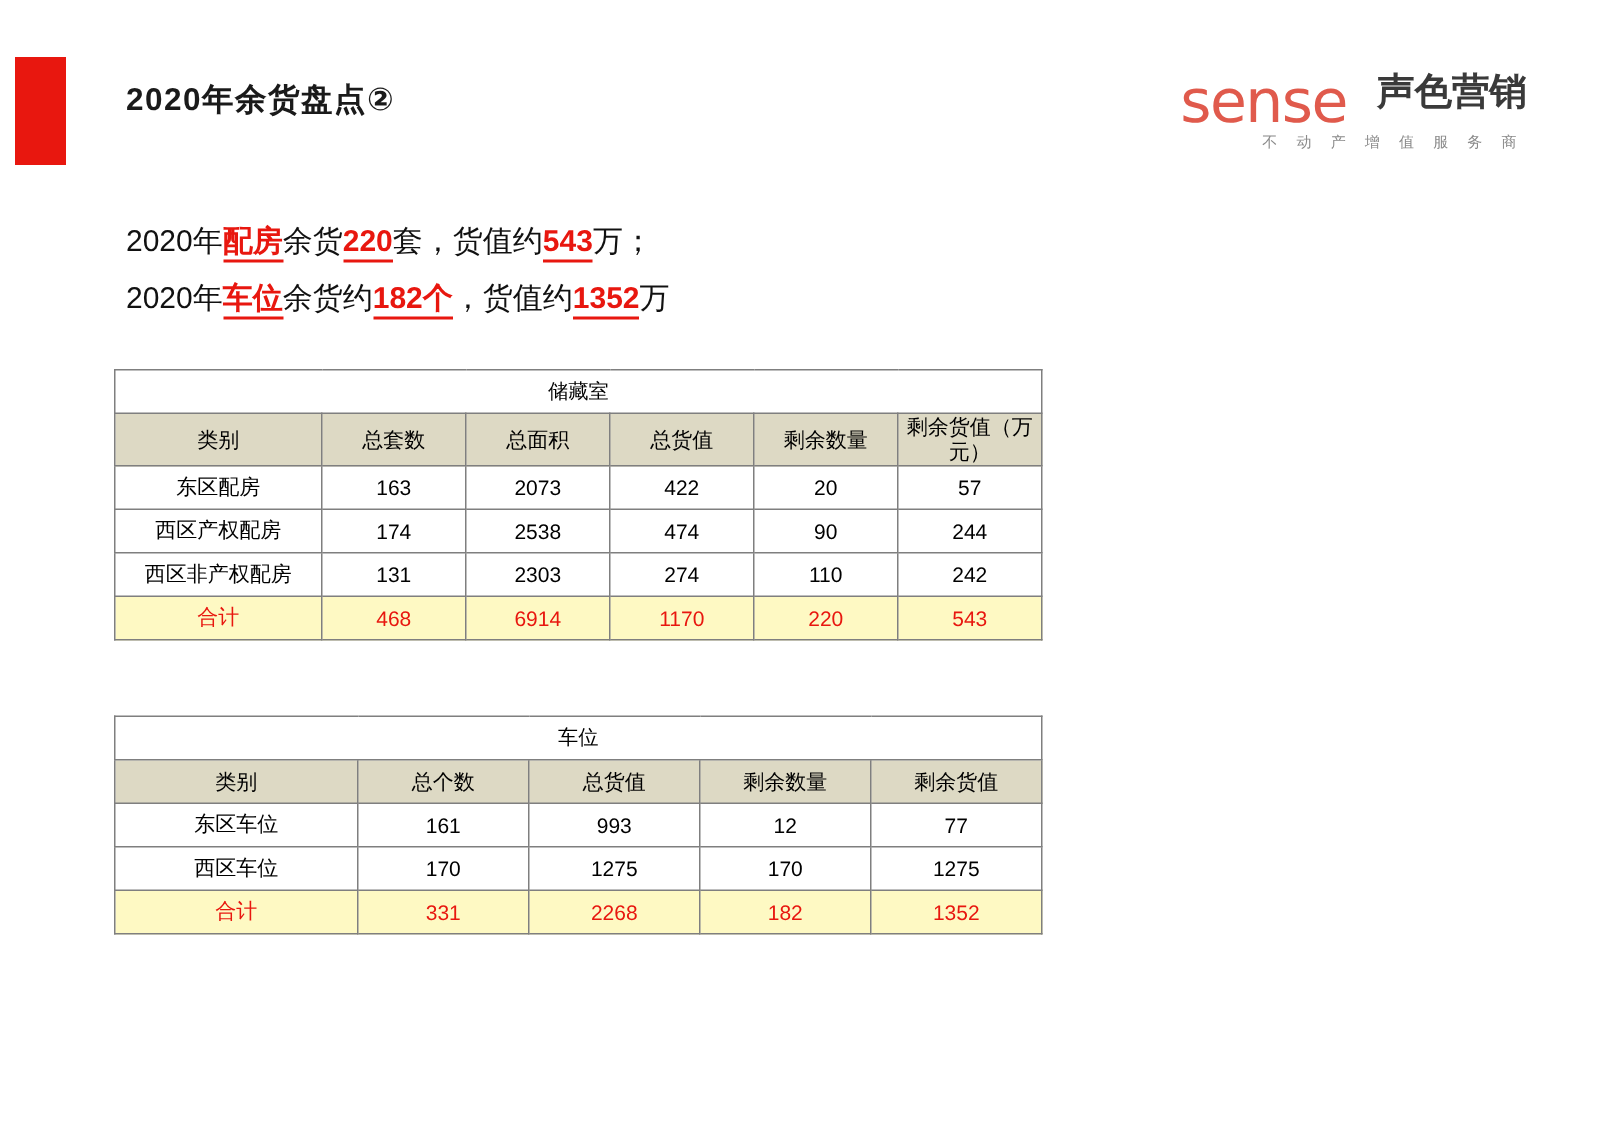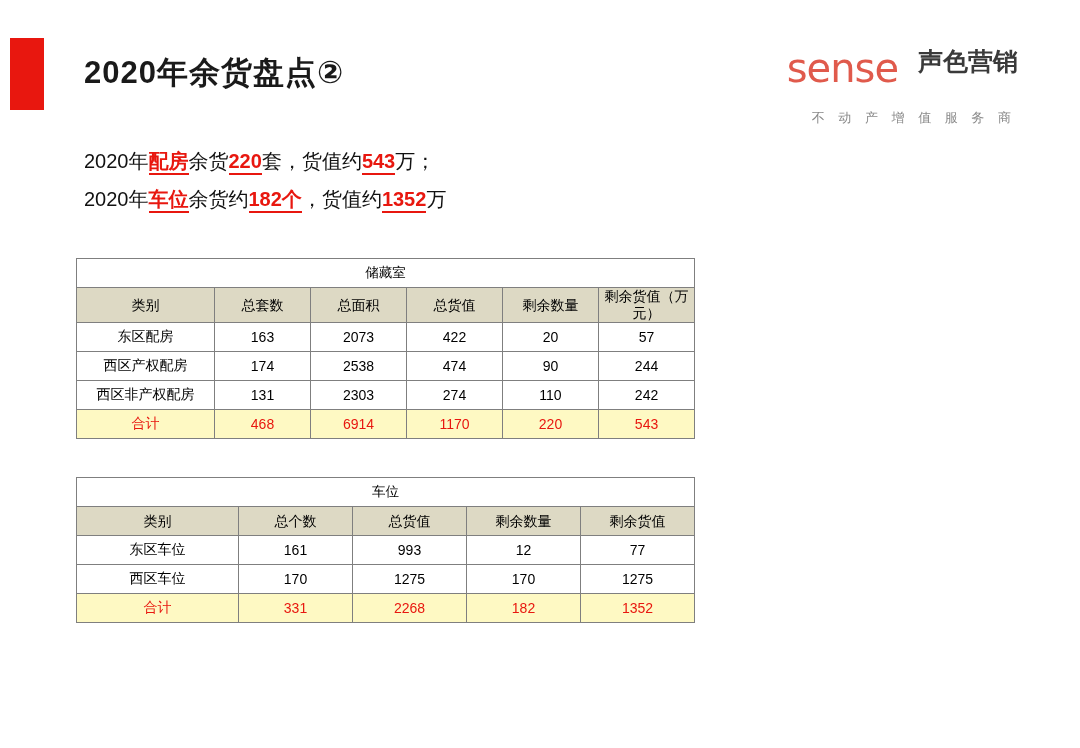--- a/index.html
+++ b/index.html
@@ -22,21 +22,21 @@
     left: 10px;
     top: 38px;
     width: 34px;
     height: 72px;
     background: #e8170f;
   }
   .slide-title {
     position: absolute;
     left: 84px;
     top: 52px;
-    font-size: 31px;
+    font-size: 21px;
     font-weight: bold;
     letter-spacing: 1px;
     color: #1a1a1a;
     white-space: nowrap;
   }
 
   
   .logo-wrap {
     position: absolute;
     right: 62px;
@@ -56,22 +56,22 @@
     font-weight: 400;
   }
   .logo-cn {
     font-size: 25px;
     font-weight: bold;
     color: #3a3a3a;
     margin-left: 20px;
     line-height: 1.05;
   }
   .logo-sub {
-    margin-top: 21px;
-    font-size: 13px;
+    margin-top: 0;
+    font-size: 10px;
     color: #8a8a8a;
     letter-spacing: 5px;
     padding-right: 2px;
   }
 
   
   .lead {
     position: absolute;
     left: 84px;
     top: 142px;
@@ -115,21 +115,21 @@
     line-height: 17px;
   }
   .sum-row td {
     background: #fef9c3;
     color: #e8170f;
     font-weight: bold;
     height: 28px;
   }
   .row-cell { height: 27px; }
 
-  #table-storage { left: 76px; top: 258px; width: 618px; }
+  #table-storage { left: 76px; top: 246px; width: 618px; }
   #table-parking { left: 76px; top: 477px; width: 618px; }
 </style>
 </head>
 <body>
 
 <div class="red-block"></div>
 <div class="slide-title">2020年余货盘点②</div>
 
 <div class="logo-wrap">
   <div class="logo-row">

